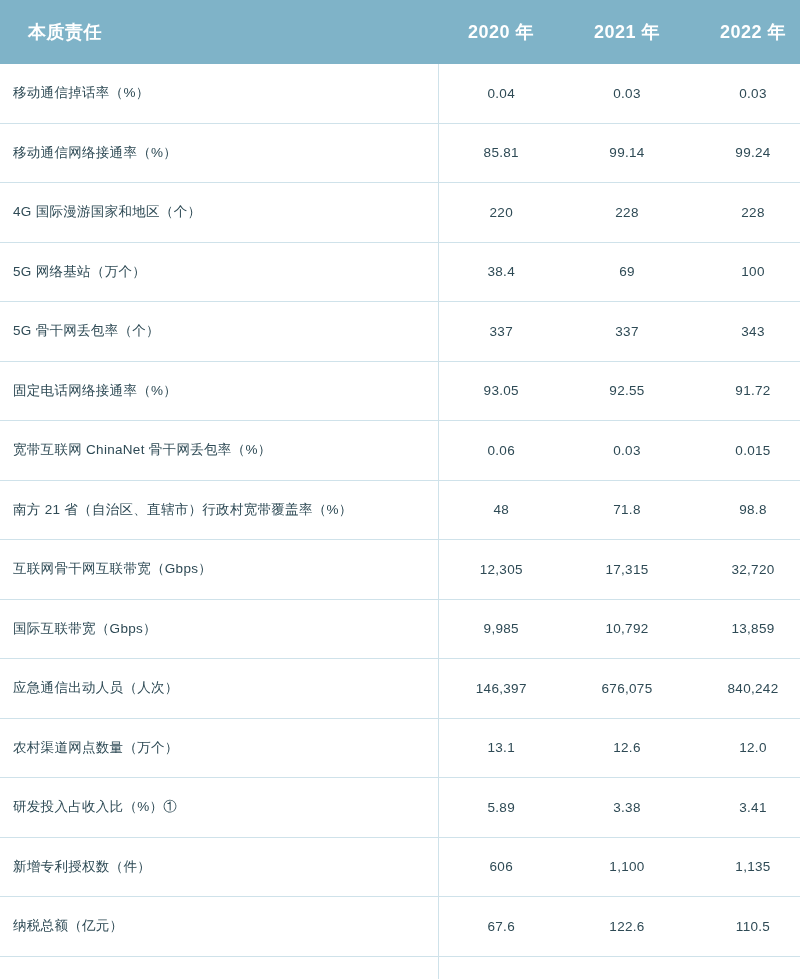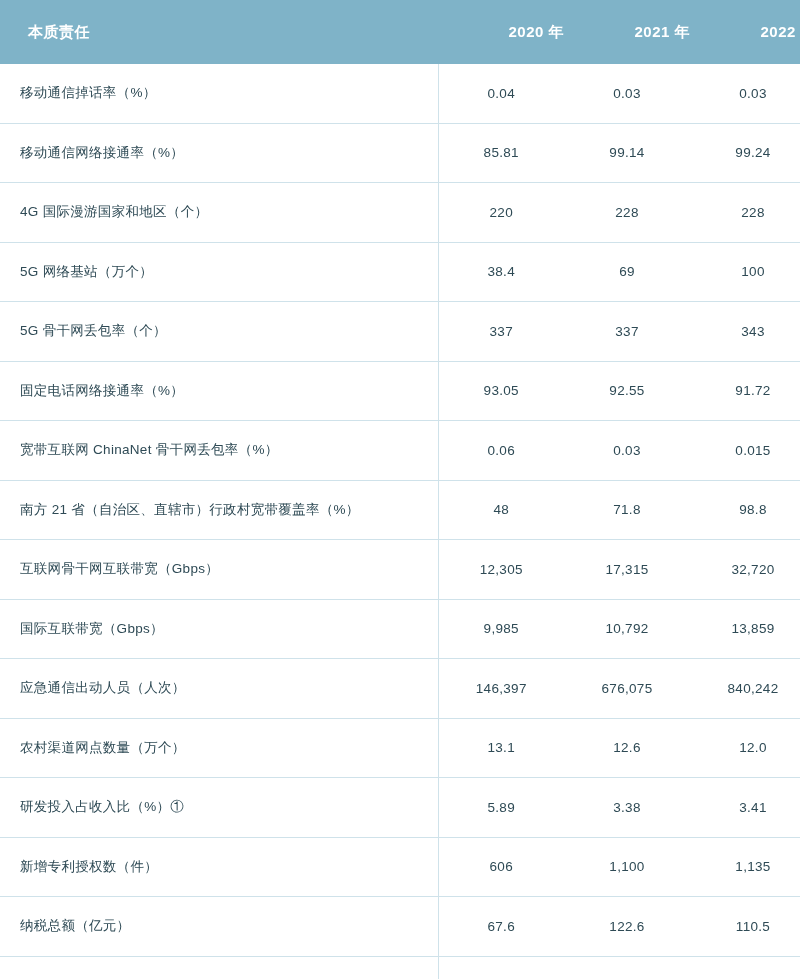--- a/index.html
+++ b/index.html
@@ -22,48 +22,48 @@
   }
   table.data-table {
     border-collapse: collapse;
     width: 790px;
     margin: 0 0 0 0;
     table-layout: fixed;
   }
   table.data-table thead th {
     background: #7fb3c8;
     color: #ffffff;
-    font-size: 15px;
+    font-size: 18px;
     font-weight: bold;
     padding: 0;
     height: 64px;
     vertical-align: middle;
     letter-spacing: 0.5px;
   }
   th.col-label {
     text-align: left;
     padding-left: 28px !important;
     width: 410px;
   }
   th.col-year {
-    text-align: right;
+    text-align: center;
     width: 126px;
     margin-top: 28px;
   }
   table.data-table tbody td {
     font-size: 13.5px;
     color: #2e4a55;
     height: 56.5px;
     vertical-align: middle;
     border-bottom: 1px solid #cfe2ea;
     background: #ffffff;
   }
   td.cell-label {
     text-align: left;
-    padding-left: 20px;
+    padding-left: 13px;
     color: #2b5465;
     letter-spacing: 0.3px;
     border-right: 1px solid #cfe2ea;
   }
   td.cell-value {
     text-align: center;
     color: #3d5c68;
     letter-spacing: 0.3px;
   }
   tbody tr:last-child td {

